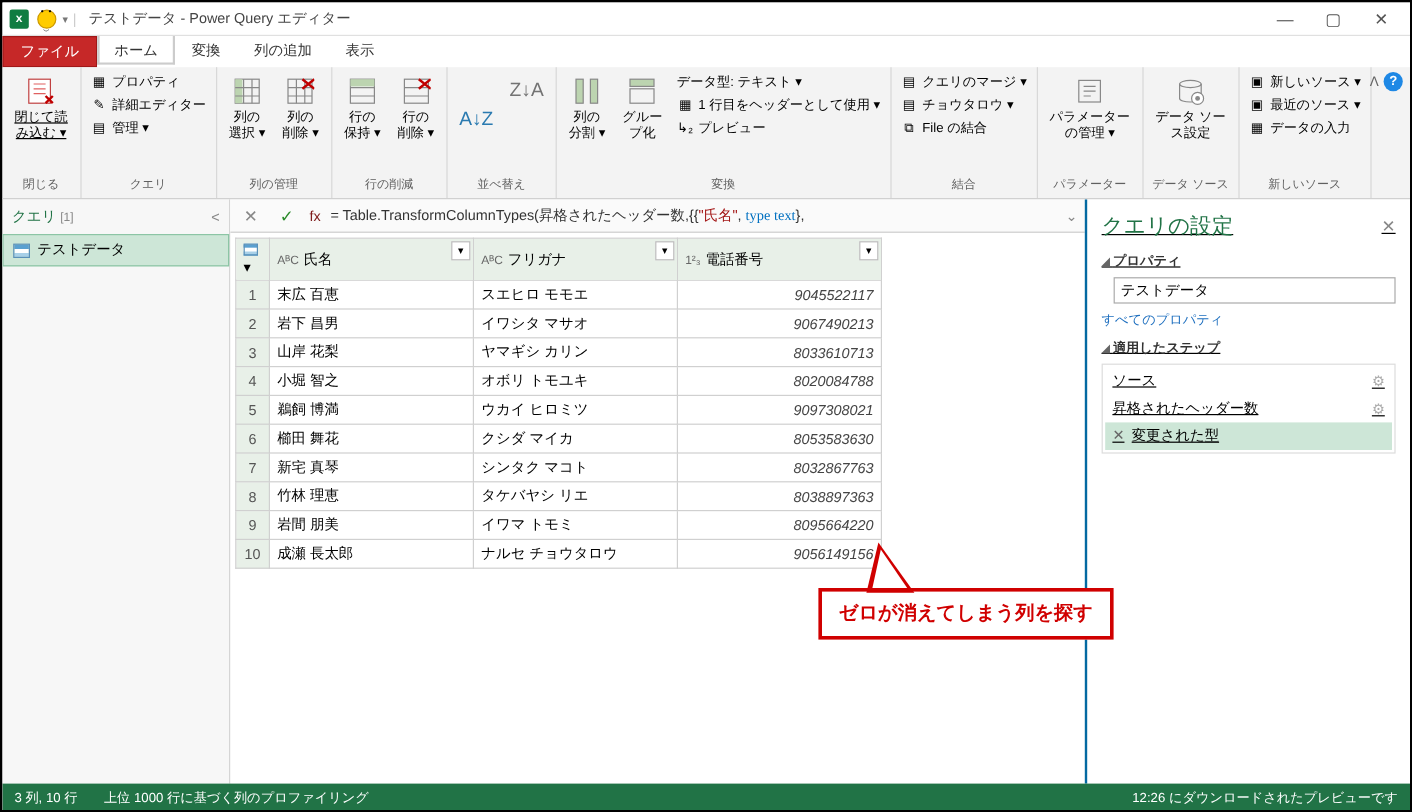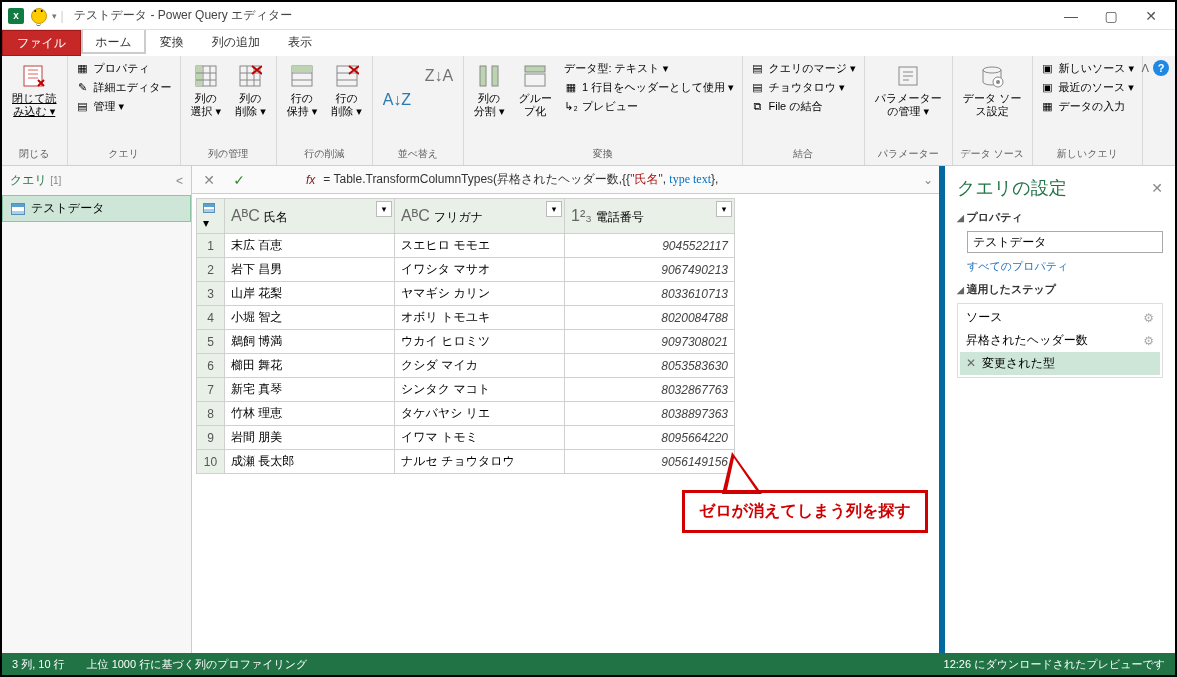--- a/index.html
+++ b/index.html
@@ -37,38 +37,38 @@
 
 .left-panel { width: 190px; border-right: 1px solid #ccc; background: #f7f7f7; }
 .left-panel .hdr { padding: 6px 8px; font-size: 12px; color: #217346; display: flex; justify-content: space-between; align-items: center; }
 .left-panel .hdr .count { font-size: 10px; color: #888; }
 .left-panel .item { background: #cde6d7; padding: 4px 8px; font-size: 12px; display: flex; align-items: center; gap: 6px; border: 1px solid #8cc5a5; }
 .tbl-ico { width: 14px; height: 12px; display: inline-block; background: linear-gradient(#5aa0d0 33%, #fff 33% 66%, #a8d0e8 66%); border: 1px solid #5a90b8; }
 
 .center { flex: 1; display: flex; flex-direction: column; background: #fff; }
 .formula-bar { height: 28px; border-bottom: 1px solid #ccc; display: flex; align-items: center; padding: 0 6px; font-size: 12px; gap: 8px; background: #fafafa;}
 .formula-bar .fbtn { width: 22px; text-align: center; color: #888; font-size: 14px; }
-.formula-bar .fx { font-style: italic; color: #7f1d1d; margin-left: 48px; }
+.formula-bar .fx { color: #7f1d1d; }
 .formula-bar .formula { flex: 1; font-family: Consolas, monospace; font-size: 12px; color: #333; white-space: nowrap; overflow: hidden; }
 .formula .kw1 { color: #a31515; }
 .formula .kw2 { color: #0070c0; font-family: Liberation Serif, serif; }
 
 .grid-wrap { flex: 1; overflow: auto; padding: 4px 0 0 4px; }
 table.data { border-collapse: collapse; font-size: 12px; }
 table.data th, table.data td { border: 1px solid #d0d0d0; padding: 3px 6px; height: 22px; }
 table.data th { background: #e8f0e8; font-weight: normal; text-align: left; position: relative; }
 table.data th .colfilter { position: absolute; right: 2px; top: 2px; width: 16px; height: 16px; border: 1px solid #bbb; background: #fff; font-size: 9px; display: flex; align-items: center; justify-content: center; }
 table.data td.rownum { background: #e8f0e8; text-align: center; color: #555; width: 28px; }
 table.data td.num { text-align: right; font-style: italic; color: #444; }
 .col-name { width: 170px; }
 .col-furi { width: 170px; }
 .col-phone { width: 170px; }
-.type-ico { font-size: 16px; color: #666; margin-right: 4px; text-align: right; }
-
-.right-panel { width: 236px; border-left: 6px solid #0369a1; padding: 10px 12px; font-size: 12px; background: #fff; }
+.type-ico { font-size: 10px; color: #666; margin-right: 4px; text-align: right; }
+
+.right-panel { width: 271px; border-left: 2px solid #0369a1; padding: 10px 12px; font-size: 12px; background: #fff; text-decoration: underline; }
 .right-panel h2 { font-size: 18px; font-weight: normal; color: #217346; margin-bottom: 10px; display: flex; justify-content: space-between; align-items: center;}
 .right-panel h2 .close-x { font-size: 14px; color: #888; }
 .rsection-h { font-size: 11px; color: #333; font-weight: bold; margin: 8px 0 6px; }
 .rsection-h::before { content: '◢ '; font-size: 9px; color: #666; }
 .right-panel input { width: 100%; padding: 3px 5px; font-size: 12px; border: 1px solid #aaa; }
 .right-panel .link { color: #1e6fbf; font-size: 11px; margin-top: 6px; cursor: pointer; display: inline-block; }
 .steps { border: 1px solid #ddd; padding: 2px; margin-top: 4px;}
 .step { padding: 3px 6px; font-size: 12px; display: flex; align-items: center; justify-content: space-between; }
 .step.active { background: #cde6d7; }
 .step .gear { color: #aaa; font-size: 12px; }
@@ -325,21 +325,21 @@
       <div class="small-item">
             <span class="sico">▣</span>
             <span>最近のソース ▾</span>
           </div>
       <div class="small-item">
             <span class="sico">▦</span>
             <span>データの入力</span>
           </div>
     </div>
       </div>
-    <div class="label">新しいクエリ</div>
+    <div class="label">新しいソース</div>
   </div>
 </div>
 
 <div class="body-area">
   <div class="left-panel">
     <div class="hdr">
       <span><span>クエリ</span> <span class="count">[1]</span></span>
       <span style="color:#888;">&lt;</span>
     </div>
     <div class="item">
@@ -435,21 +435,21 @@
     </div>
   </div>
 
   <div class="right-panel">
     <h2>
         <span>クエリの設定</span>
         <span class="close-x">✕</span>
       </h2>
     <div class="rsection-h">プロパティ</div>
     <input style="margin-left: 10px; width: calc(100% - 10px);" value="テストデータ">
-    <div class="link" style="margin-left:10px;">すべてのプロパティ</div>
+    <div class="link" style="">すべてのプロパティ</div>
     <div class="rsection-h">適用したステップ</div>
     <div class="steps" id="steps-list">
         <div class="step">
           <span><span>ソース</span></span>
           <span class="gear">⚙</span>
         </div>
         <div class="step">
           <span><span>昇格されたヘッダー数</span></span>
           <span class="gear">⚙</span>
         </div>

